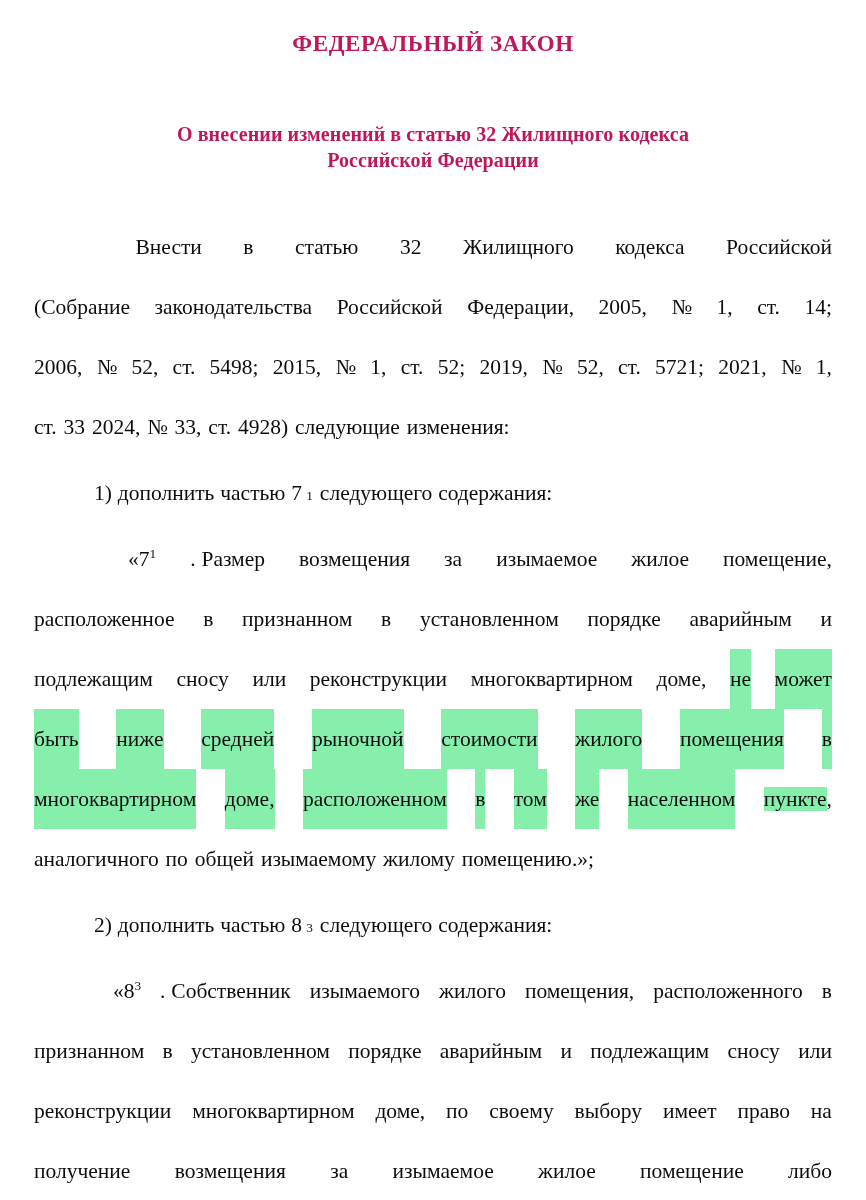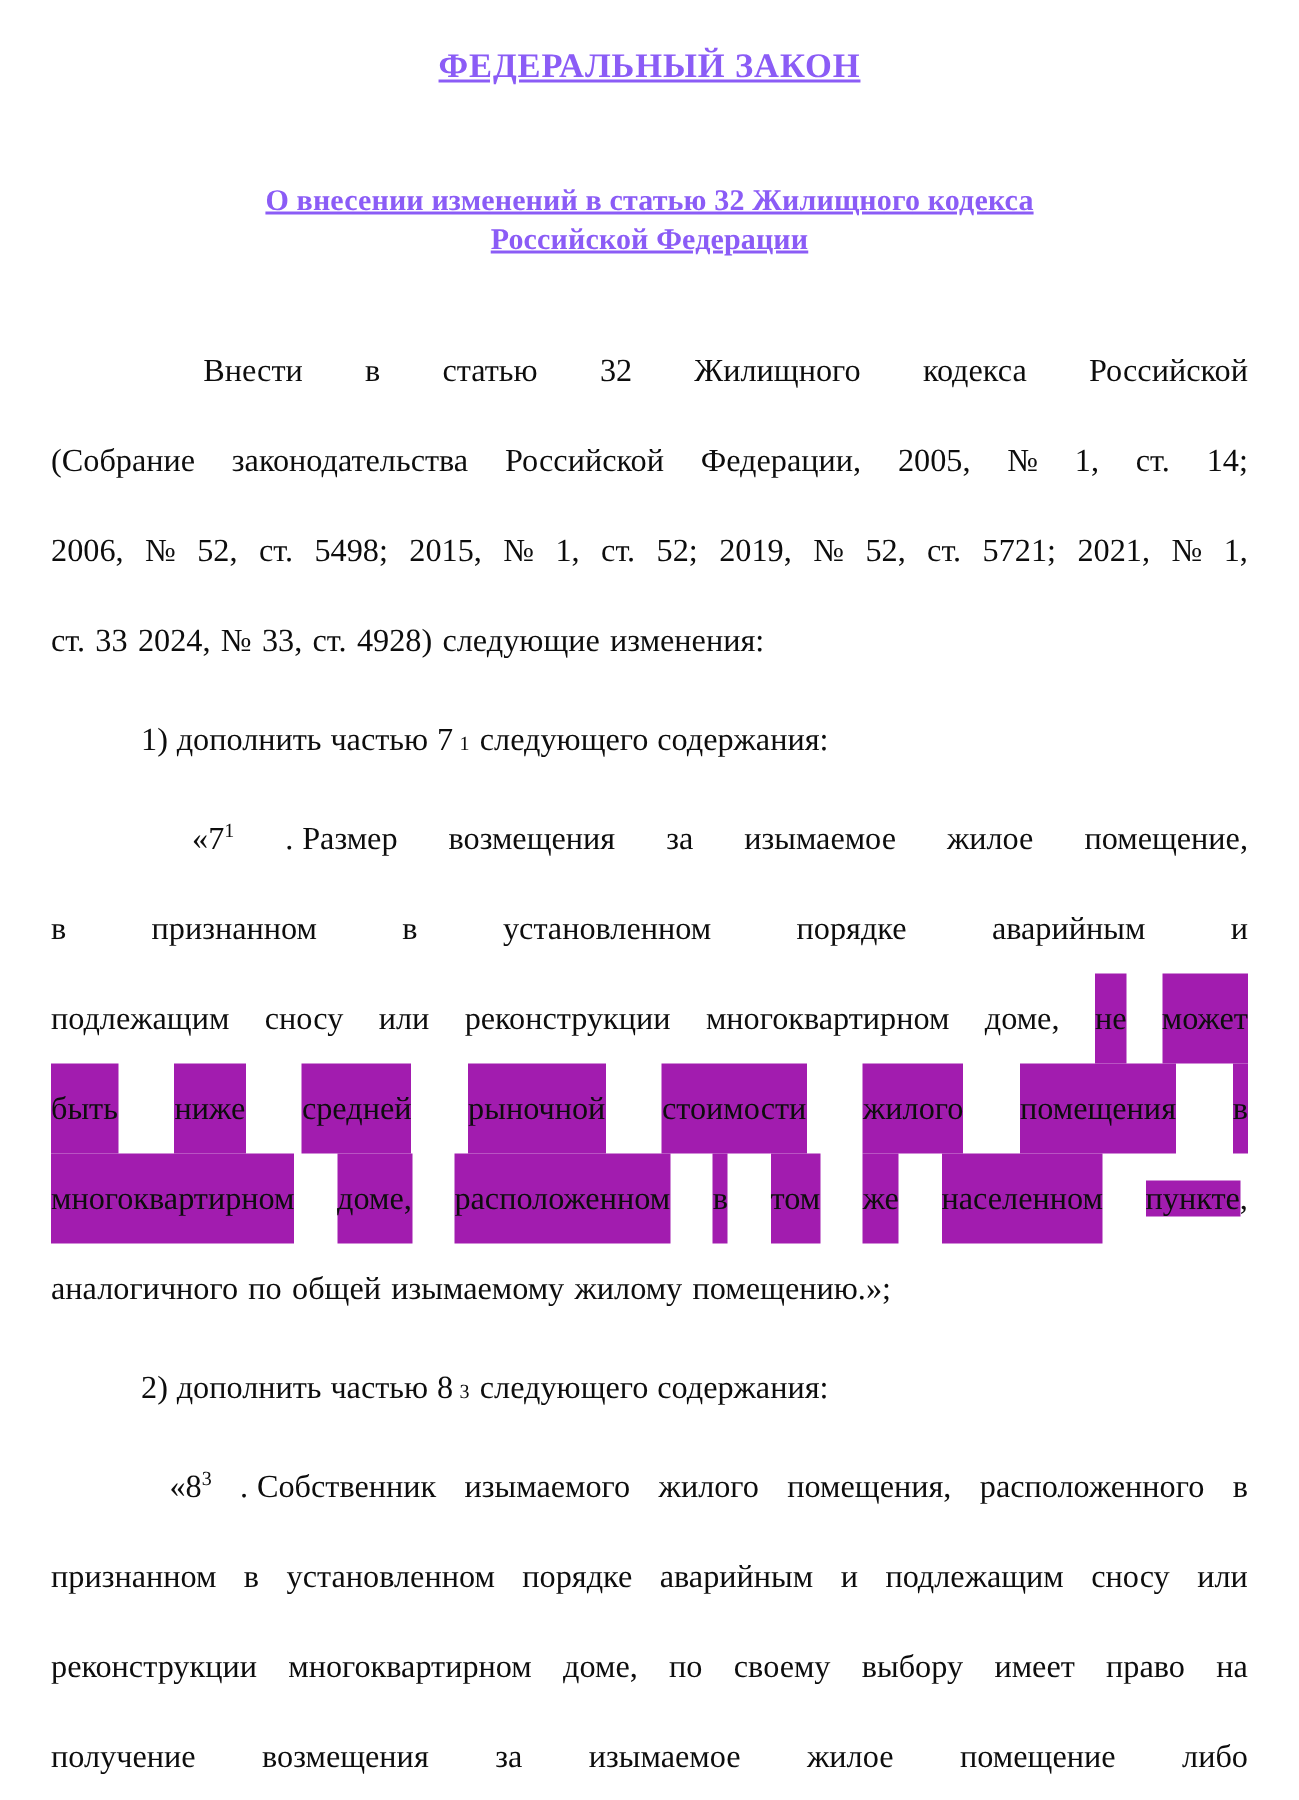--- a/index.html
+++ b/index.html
@@ -21,22 +21,21 @@
     box-sizing: border-box;
     padding: 0 28px;
   }
 
   .doc-heading {
     text-align: center;
     font-weight: bold;
     font-size: 23px;
     letter-spacing: 0.6px;
     line-height: 1.2;
-    color: #8b5cf6;
-    text-decoration: underline;
+    color: #be185d;
   }
 
   .heading-law-type {
     margin-top: 30px;
   }
 
   .heading-law-title {
     margin-top: 63px;
     font-size: 20px;
     line-height: 1.32;
@@ -86,21 +85,21 @@
   .line .indent {
     width: 60px;
     flex: 0 0 auto;
   }
 
   .w {
     display: inline-block;
   }
 
   .hl {
-    background-color: #a21caf;
+    background-color: #86efac;
   }
 
   sup {
     font-size: 0.62em;
     vertical-align: super;
     line-height: 0;
   }
 </style>
 </head>
 <body>
@@ -185,20 +184,21 @@
         <span class="indent"></span>
         <span class="w"><span>«7</span><sup>1</sup></span>
         <span class="w">. Размер</span>
         <span class="w">возмещения</span>
         <span class="w">за</span>
         <span class="w">изымаемое</span>
         <span class="w">жилое</span>
         <span class="w">помещение,</span>
       </div>
       <div class="line">
+        <span class="w">расположенное</span>
         <span class="w">в</span>
         <span class="w">признанном</span>
         <span class="w">в</span>
         <span class="w">установленном</span>
         <span class="w">порядке</span>
         <span class="w">аварийным</span>
         <span class="w">и</span>
       </div>
       <div class="line">
         <span class="w">подлежащим</span>

